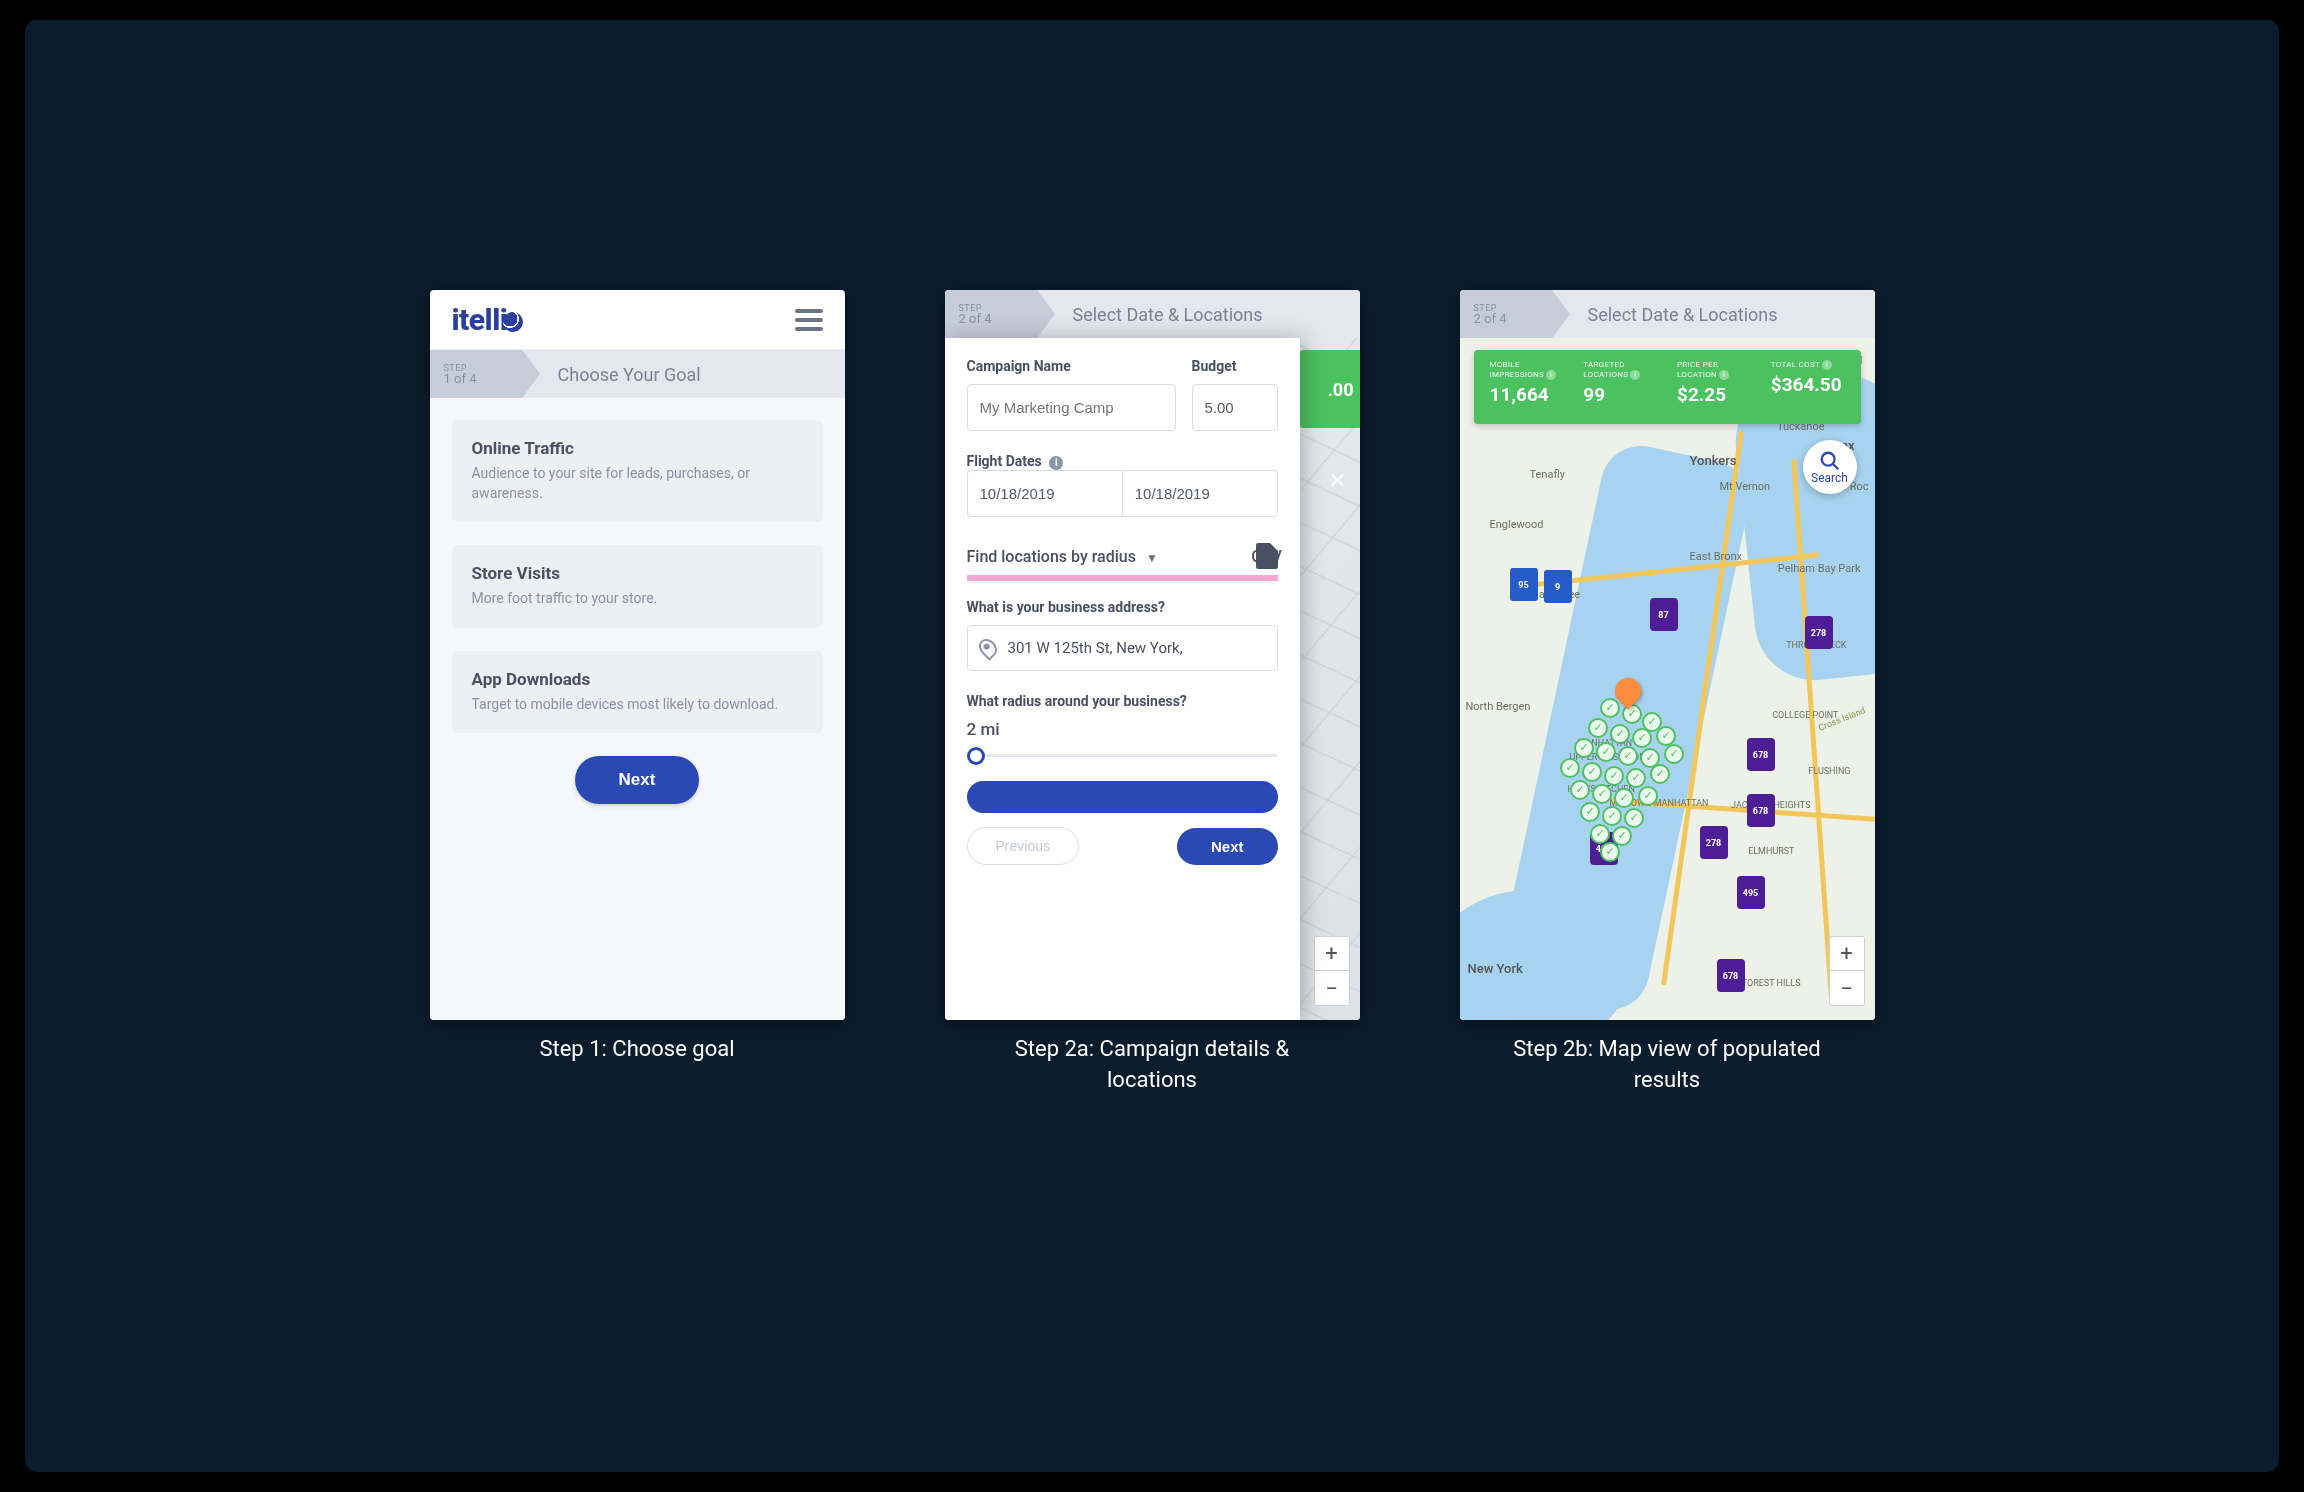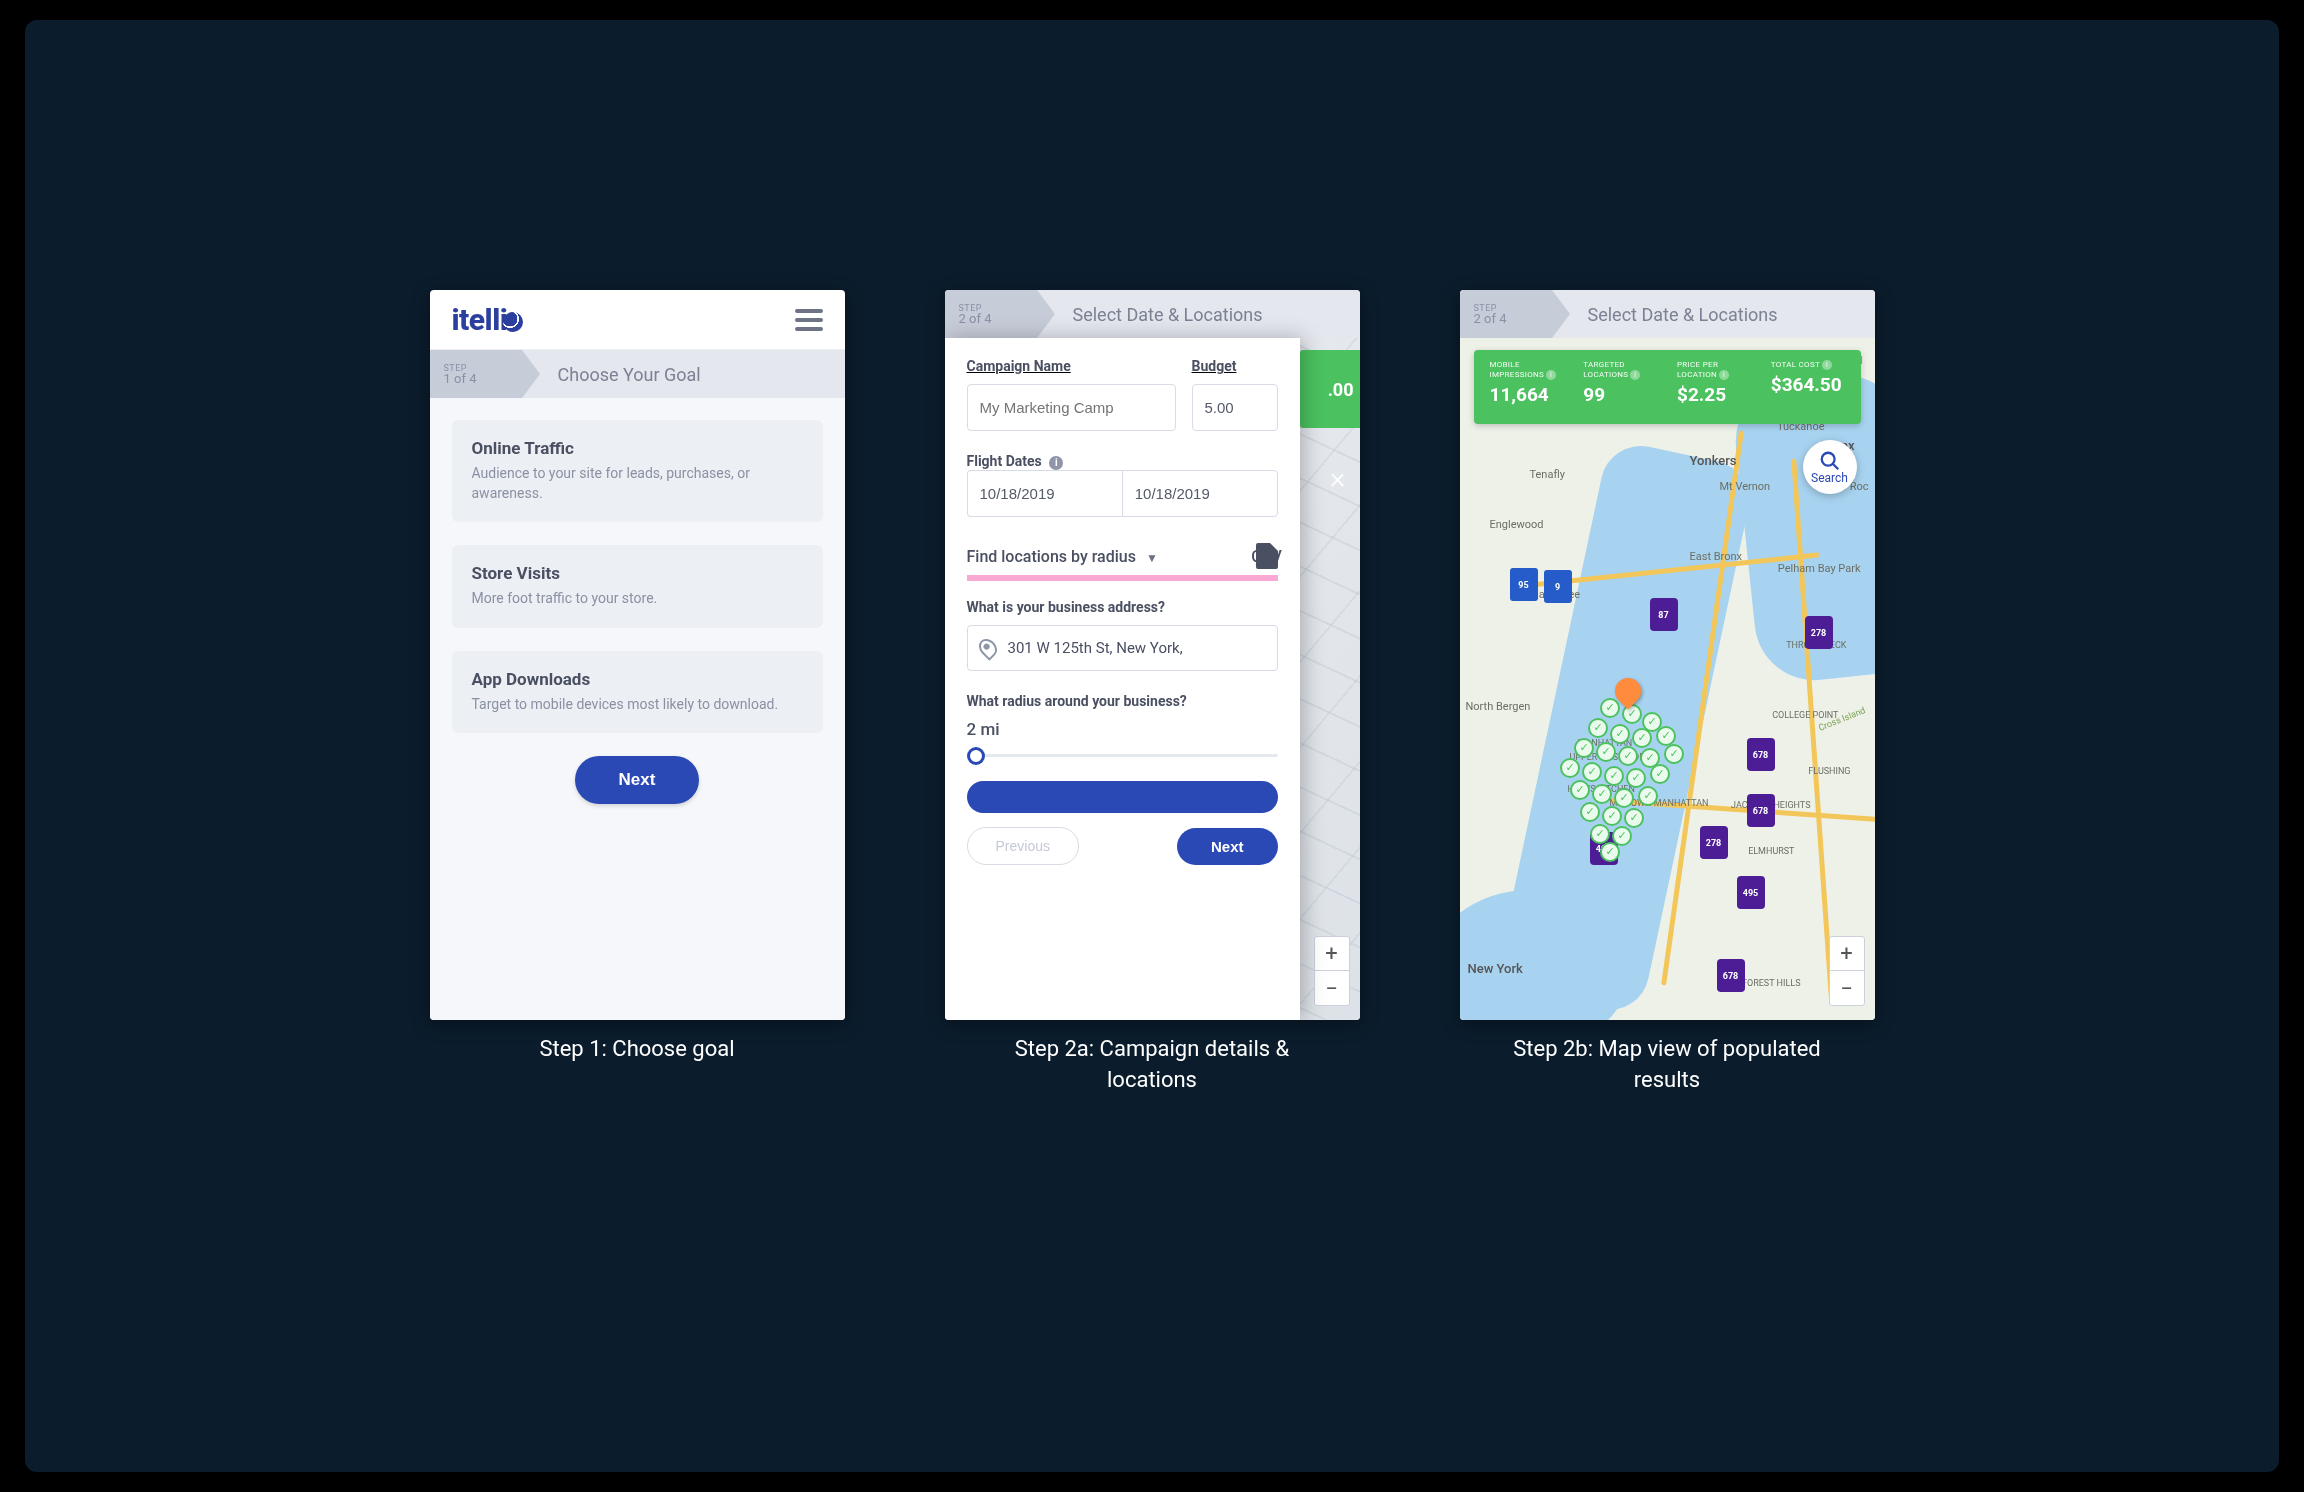--- a/index.html
+++ b/index.html
@@ -135,21 +135,21 @@
     position:absolute;inset:48px 0 0 0;
     background: linear-gradient(135deg,#e9ecef 0%,#dde2e8 100%);
     overflow:hidden;
   }
   .map-bg::before{
     content:"";position:absolute;inset:0;
     background:
       repeating-linear-gradient(25deg, rgba(180,188,200,.3) 0 2px, transparent 2px 40px),
       repeating-linear-gradient(-50deg, rgba(180,188,200,.25) 0 2px, transparent 2px 55px);
   }
-  .field-row{display:flex;gap:16px;margin-bottom:20px;text-decoration:underline;}
+  .field-row{display:flex;gap:16px;margin-bottom:20px;}
   .field{flex:1;}
   .field.small{flex:0 0 86px;}
   .field label{font-size:14px;font-weight:700;color:#4a5062;display:block;margin-bottom:10px;}
   .field input{
     width:100%;border:1px solid #d7dbe4;border-radius:4px;
     padding:14px 12px;font-size:15px;color:#555a6b;background:#fff;
   }
   .info-dot{display:inline-block;width:14px;height:14px;border-radius:50%;background:#8e95a8;color:#fff;font-size:10px;text-align:center;line-height:14px;margin-left:4px;}
   .date-row{display:flex;margin-bottom:26px;}
   .date-row input{border-radius:0;}

